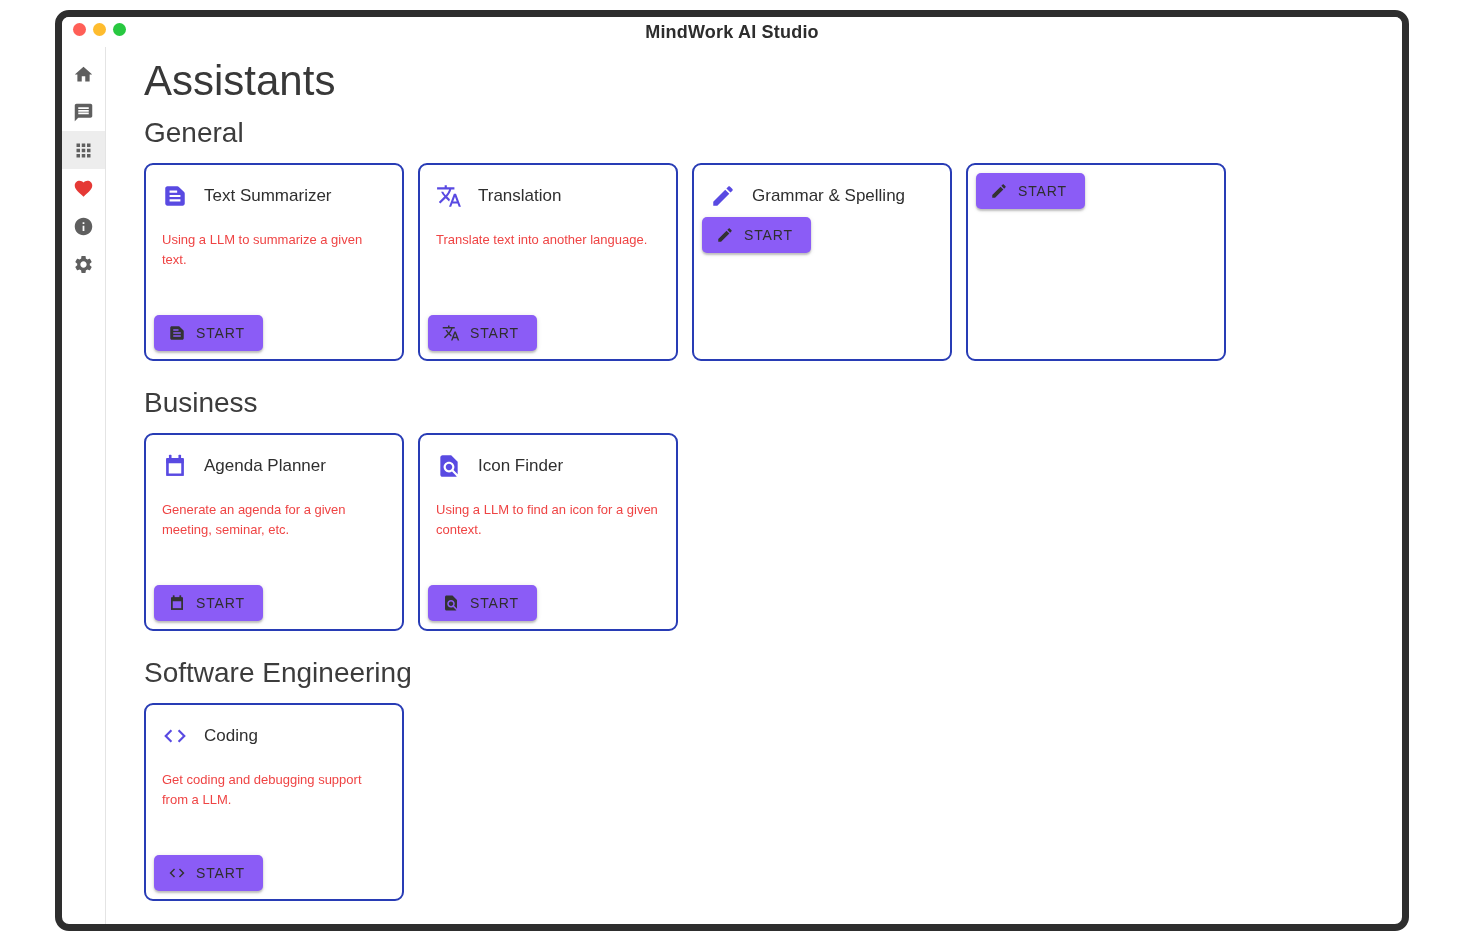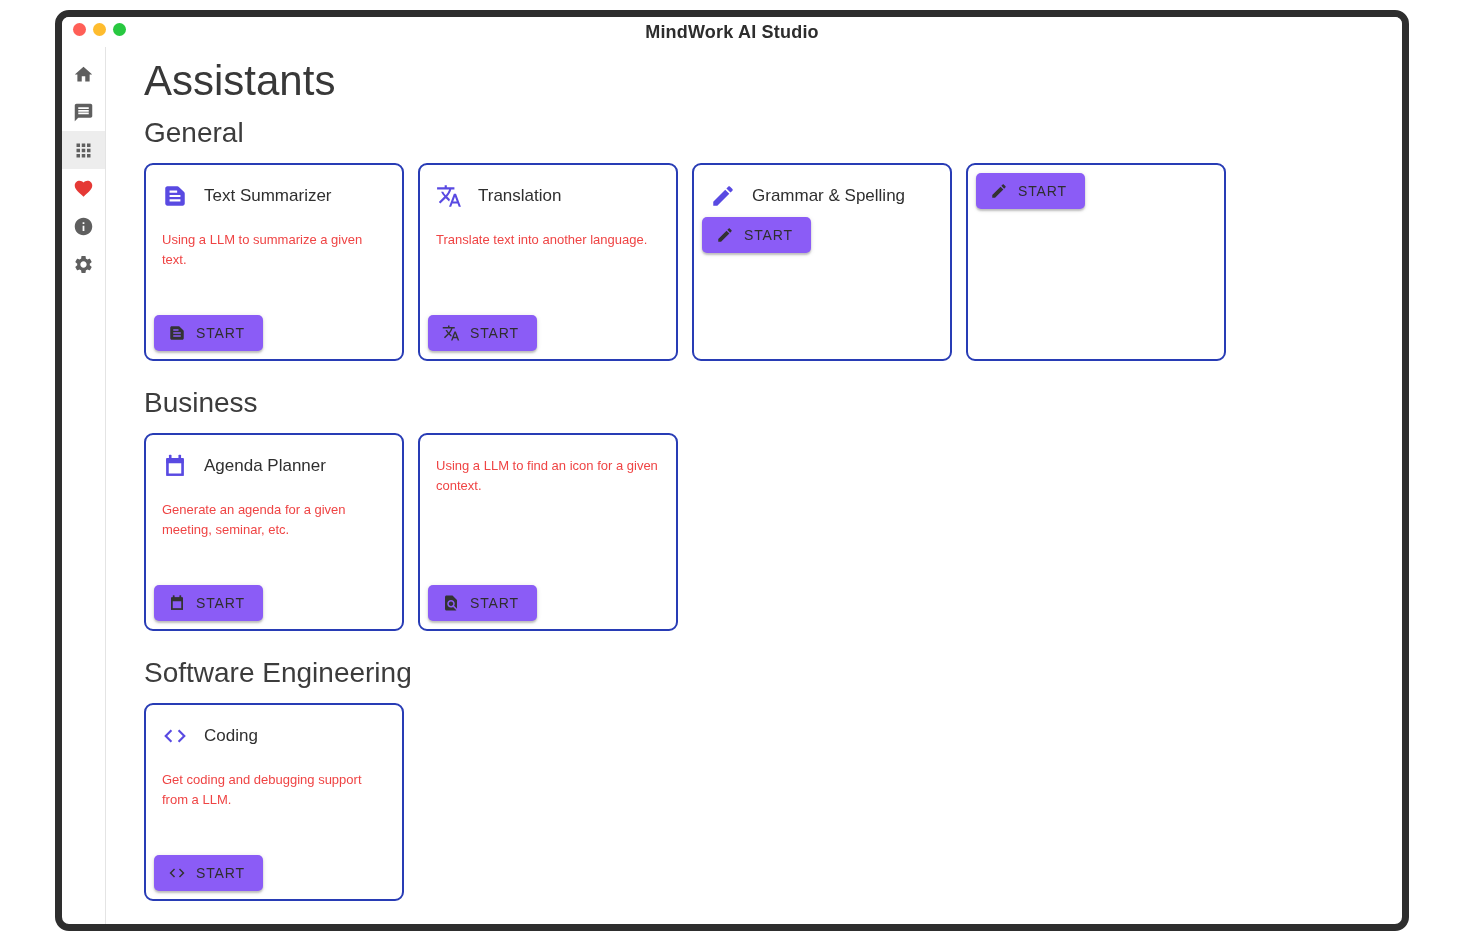--- a/index.html
+++ b/index.html
@@ -238,20 +238,26 @@
             <button class="start-btn">
               <svg>
                   <use href="#i-calendar"></use>
                 </svg>
               <span>START</span>
             </button>
           </div>
         </div>
 
         <div class="card">
+          <div class="card-header">
+            <svg>
+                <use href="#i-findinpage"></use>
+              </svg>
+            <span class="card-title">Icon Finder</span>
+          </div>
           <div class="card-desc">Using a LLM to find an icon for a given context.</div>
           <div class="card-actions">
             <button class="start-btn">
               <svg>
                   <use href="#i-findinpage"></use>
                 </svg>
               <span>START</span>
             </button>
           </div>
         </div>

